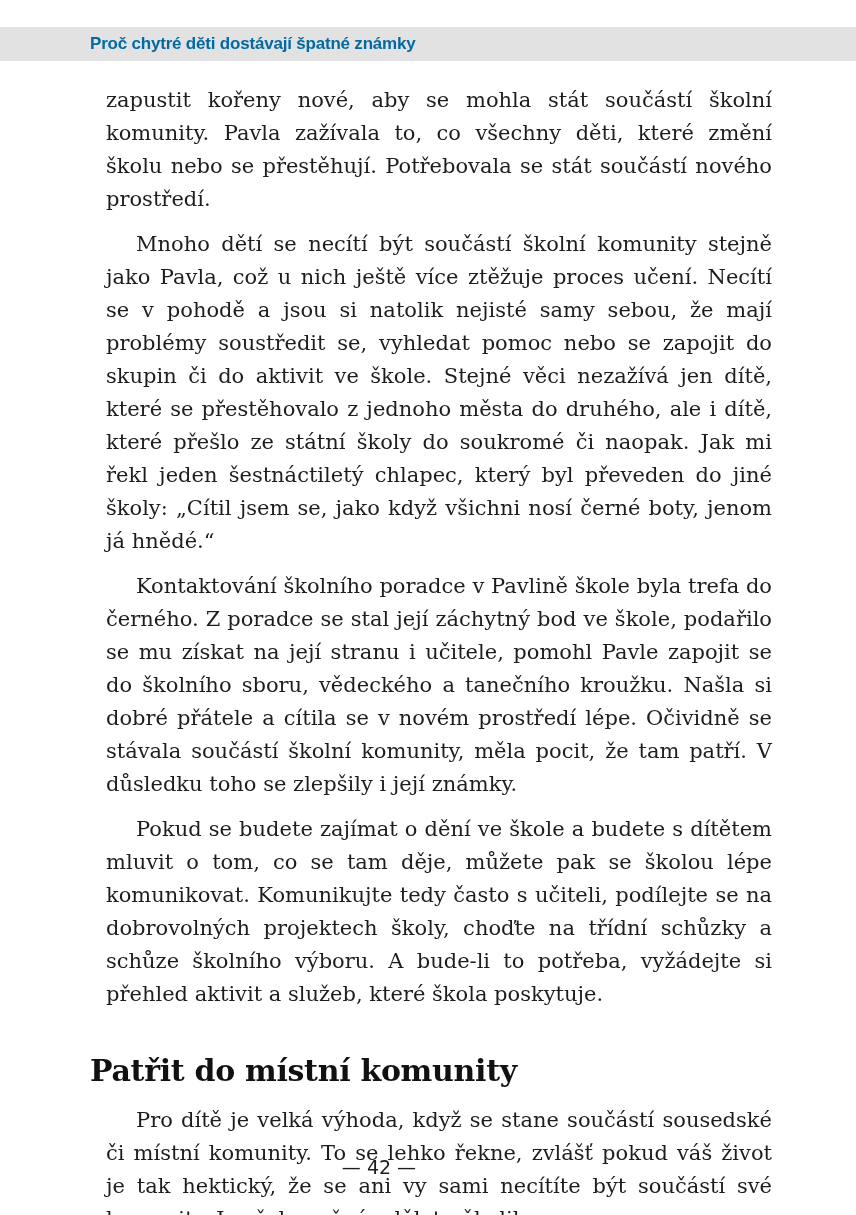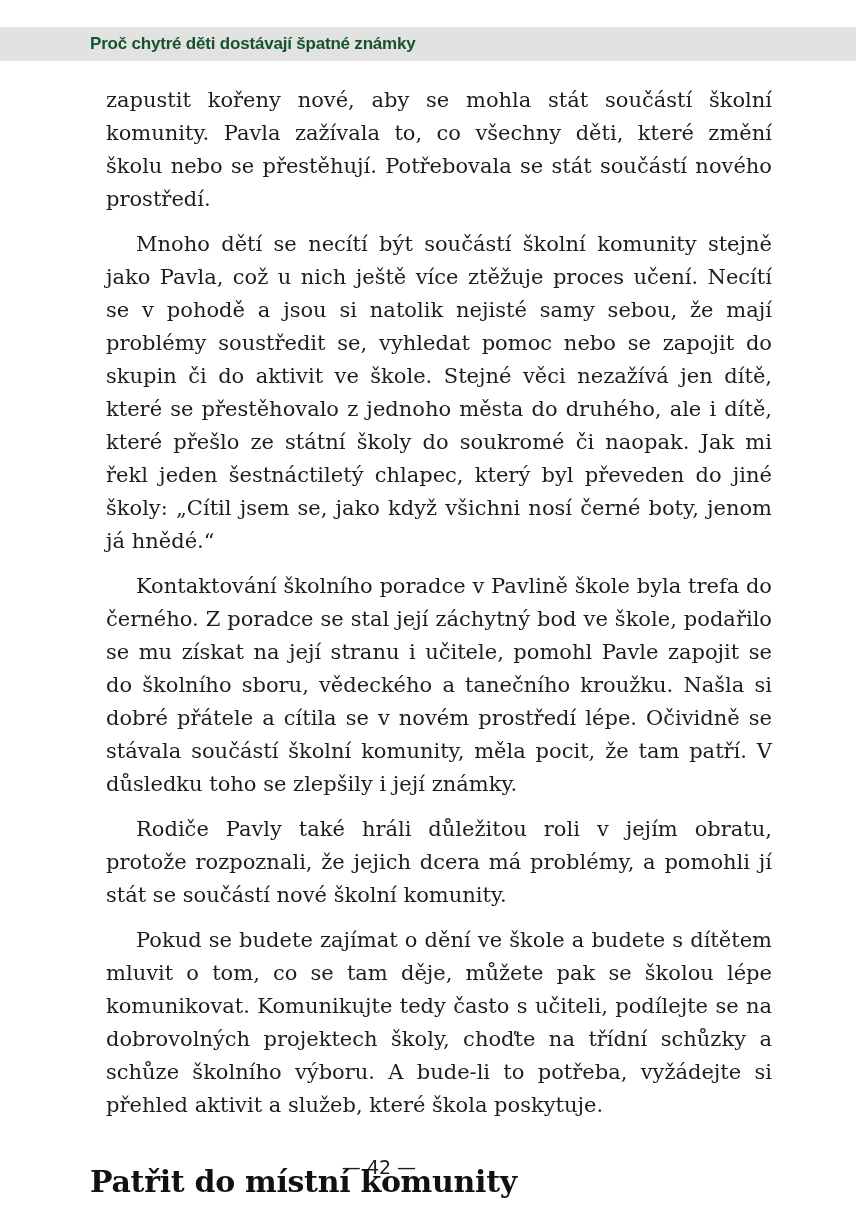--- a/index.html
+++ b/index.html
@@ -25,21 +25,21 @@
     background: #e2e2e2;
     display: flex;
     align-items: center;
   }
   .running-head-text {
     margin-left: 90px;
     font-family: "Liberation Sans", "DejaVu Sans", sans-serif;
     font-weight: bold;
     font-size: 17px;
     letter-spacing: -0.2px;
-    color: #14532d;
+    color: #0369a1;
   }
   .content {
     position: absolute;
     top: 84px;
     left: 90px;
     width: 682px;
   }
   .content p {
     margin: 0 0 12px 16px;
     font-size: 21px;
@@ -77,21 +77,20 @@
 <div class="page">
 
   <div class="running-head-bar">
     <span class="running-head-text">Proč chytré děti dostávají špatné známky</span>
   </div>
 
   <div class="content">
     <p>zapustit kořeny nové, aby se mohla stát součástí školní komunity.  Pavla zažívala to, co všechny děti, které změní školu nebo se přestěhují. Potřebovala se stát součástí nového prostředí.</p>
     <p class="indent">Mnoho dětí se necítí být součástí školní komunity stejně jako Pavla, což u nich ještě více ztěžuje proces učení. Necítí se v pohodě a jsou si natolik nejisté samy sebou, že mají problémy soustředit se, vyhledat pomoc nebo se zapojit do skupin či do aktivit ve škole. Stejné věci nezažívá jen dítě, které se přestěhovalo z jednoho města do druhého, ale i dítě, které přešlo ze státní školy do soukromé či naopak. Jak mi řekl jeden šestnáctiletý chlapec, který byl převeden do jiné školy: „Cítil jsem se, jako když všichni nosí černé boty, jenom já hnědé.“</p>
     <p class="indent">Kontaktování školního poradce v Pavlině škole byla trefa do černého. Z poradce se stal její záchytný bod ve škole, podařilo se mu získat na její stranu i učitele, pomohl Pavle zapojit se do školního sboru, vědeckého a tanečního kroužku. Našla si dobré přátele a cítila se v novém prostředí lépe. Očividně se stávala součástí školní komunity, měla pocit, že tam patří. V důsledku toho se zlepšily i její známky.</p>
-    <p class="indent">Rodiče Pavly také hráli důležitou roli v jejím obratu, protože rozpoznali, že jejich dcera má problémy, a pomohli jí stát se součástí nové školní komunity.</p>
     <p class="indent">Pokud se budete zajímat o dění ve škole a budete s dítětem mluvit o tom, co se tam děje, můžete pak se školou lépe komunikovat. Komunikujte tedy často s učiteli, podílejte se na dobrovolných projektech školy, choďte na třídní schůzky a schůze školního výboru. A bude-li to potřeba, vyžádejte si přehled aktivit a služeb, které škola poskytuje.</p>
 
     <h2 class="section-heading">Patřit do místní komunity</h2>
 
     <p class="indent">Pro dítě je velká výhoda, když se stane součástí sousedské či místní komunity. To se lehko řekne, zvlášť pokud váš život je tak hektický, že se ani vy sami necítíte být součástí své komunity. Je však možné udělat několik</p>
   </div>
 
   <div class="page-number">— 42 —</div>
 
 </div>

